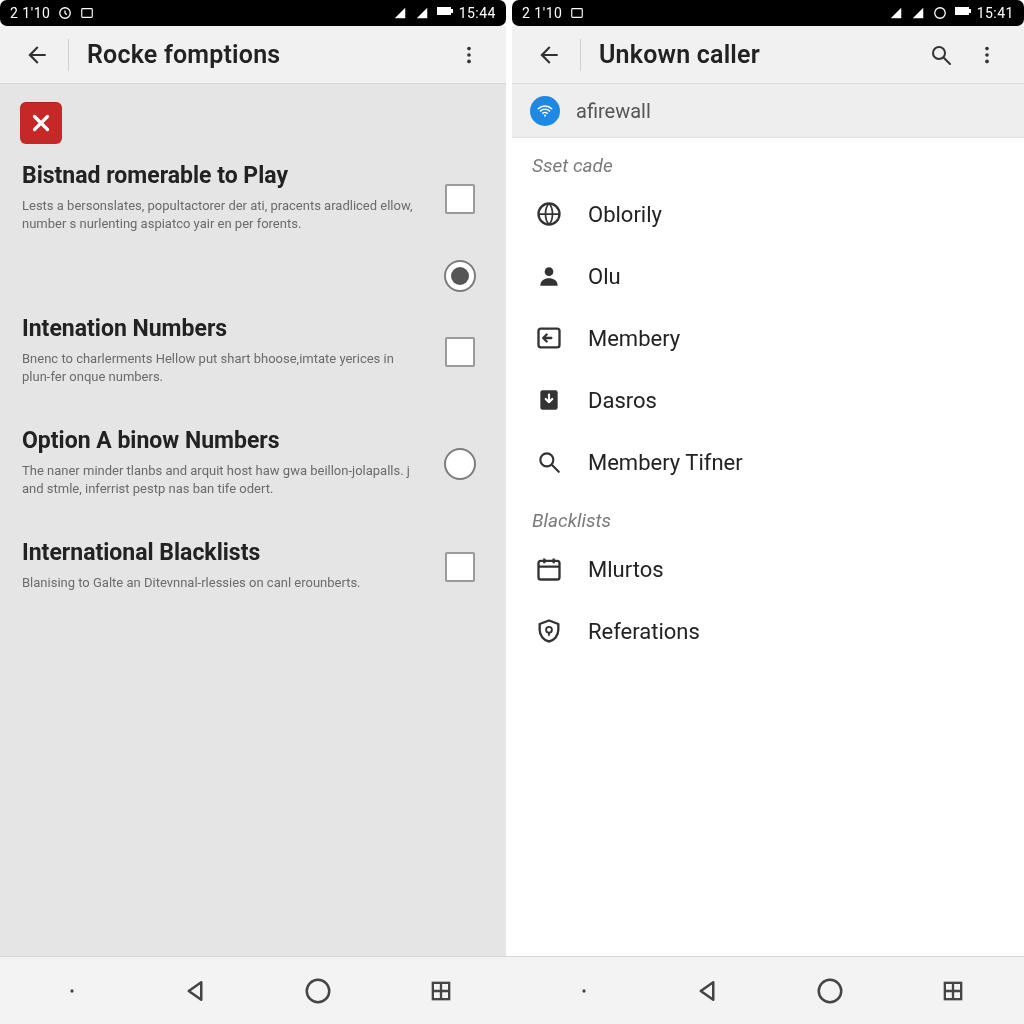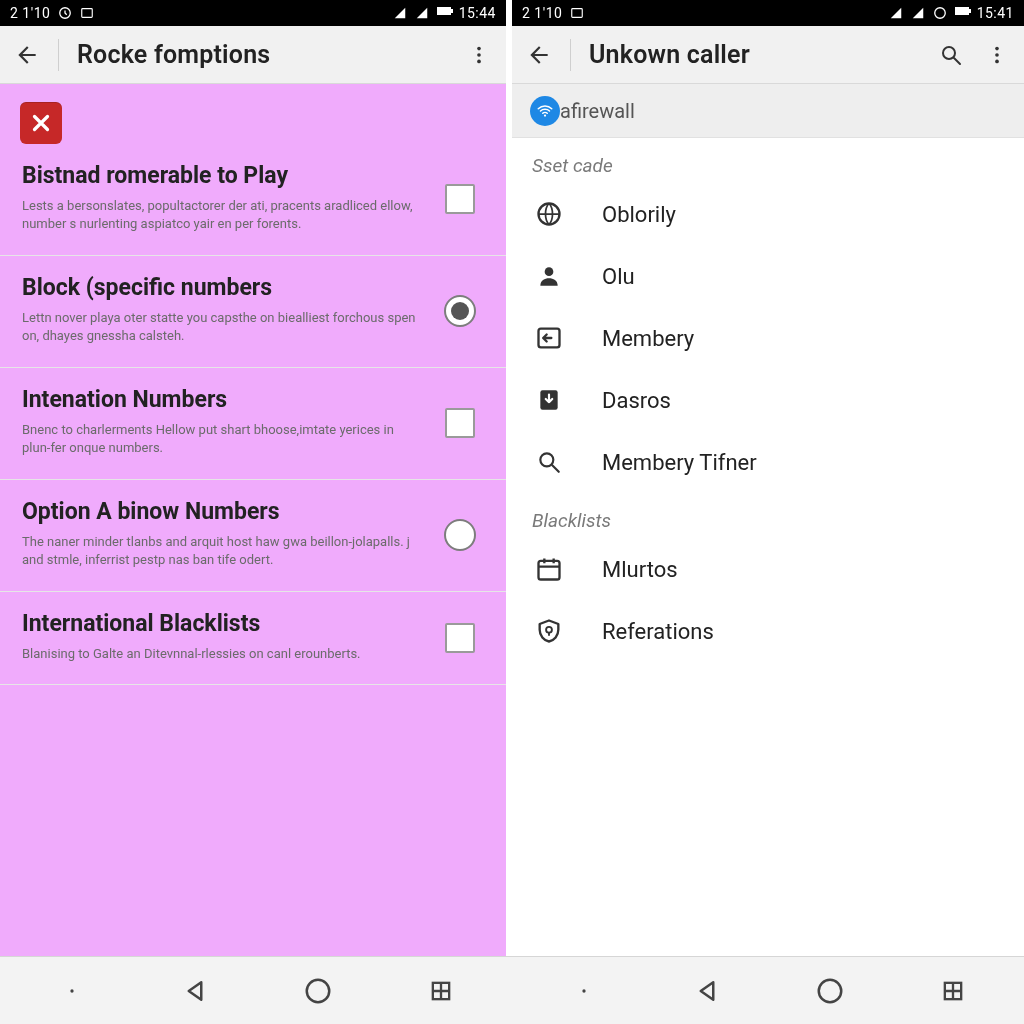--- a/index.html
+++ b/index.html
@@ -4,58 +4,58 @@
 <style>
   * { box-sizing: border-box; margin: 0; padding: 0; }
   html, body { width: 1024px; height: 1024px; font-family: Roboto, "Helvetica Neue", Arial, sans-serif; background:#fff; }
   body { display:flex; flex-direction:column; }
 
   .panes { display:flex; flex:1 1 auto; height: 950px; }
   .pane { width: 50%; display:flex; flex-direction:column; background:#fff; position:relative; }
   .pane-left { border-right: 6px solid #fff; }
 
   
-  .statusbar { height:26px; background:#000; color:#fff; display:flex; align-items:center; justify-content:space-between; padding:0 10px; font-size:14px; letter-spacing:0.5px; }
+  .statusbar { height:26px; background:#000; color:#fff; display:flex; align-items:center; justify-content:space-between; padding:0 10px; font-size:14px; letter-spacing:0.5px;border-radius:7px; }
   .statusbar .sb-left, .statusbar .sb-right { display:flex; gap:8px; align-items:center; }
   .sb-ico { width:14px; height:14px; display:inline-block; }
 
   
-  .appbar { height:58px; background:#f1f1f1; border-bottom:1px solid #d9d9d9; display:flex; align-items:center; padding:0 10px; gap:12px; }
+  .appbar { height:58px; background:#f1f1f1; border-bottom:1px solid #d9d9d9; display:flex; align-items:center; padding:0 20px; gap:12px; }
   .appbar .back { width:34px; height:34px; display:flex; align-items:center; justify-content:center; }
   .appbar .divider { width:1px; height:32px; background:#cfcfcf; margin:0 6px 0 2px; }
   .appbar .title { font-size:25px; font-weight:600; color:#222; letter-spacing:0.2px; }
   .appbar .spacer { flex:1; }
   .appbar .action { width:34px; height:34px; display:flex; align-items:center; justify-content:center; }
 
   
-  .content-left { flex:1; overflow:hidden; background:#f0abfc; padding: 0; }
+  .content-left { flex:1; overflow:hidden; background:#e5e5e5; padding: 0; }
   .x-block { padding:18px 20px 0 20px; }
   .x-badge { width:42px; height:42px; background:#c62828; border-radius:6px; display:flex; align-items:center; justify-content:center; box-shadow:0 1px 0 rgba(0,0,0,0.15) inset; }
   .x-badge svg { display:block; }
 
   .setting { padding:18px 22px 22px 22px; border-bottom:1px solid #e6e6e6; position:relative; }
   .setting .row { display:flex; align-items:flex-start; }
   .setting .textcol { flex:1; padding-right:60px; }
   .setting .label { font-size:23px; font-weight:700; color:#222; margin-bottom:8px; }
   .setting .desc { font-size:13px; color:#6b6b6b; line-height:1.38; }
   .ctrl-slot { position:absolute; right:22px; top:0; bottom:0; width:48px; display:flex; align-items:center; justify-content:center; }
 
   .checkbox { width:30px; height:30px; border:2px solid #9a9a9a; border-radius:2px; background:#fff; }
   .radio { width:32px; height:32px; border:2px solid #7d7d7d; border-radius:50%; background:#fff; display:flex; align-items:center; justify-content:center; }
   .radio .dot { width:18px; height:18px; border-radius:50%; background:#555; display:none; }
   .radio.on .dot { display:block; }
 
   
   .content-right { flex:1; overflow:hidden; background:#fff; }
-  .banner { height:54px; background:#eeeeee; display:flex; align-items:center; padding:0 18px; gap:0; border-bottom:1px solid #e1e1e1; }
+  .banner { height:54px; background:#eeeeee; display:flex; align-items:center; padding:0 18px; gap:16px; border-bottom:1px solid #e1e1e1; }
   .banner .b-icon { width:30px; height:30px; border-radius:50%; background:#1e88e5; display:flex; align-items:center; justify-content:center; }
   .banner .b-text { font-size:20px; color:#555; }
 
   .section-header { padding:16px 20px 6px 20px; font-size:19px; color:#7a7a7a;font-style:italic; }
-  .menu-item { display:flex; align-items:center; gap:36px; padding:14px 20px; }
+  .menu-item { display:flex; align-items:center; gap:22px; padding:14px 20px; }
   .menu-item .mi-icon { width:34px; height:34px; display:flex; align-items:center; justify-content:center; color:#333; }
   .menu-item .mi-label { font-size:22px; color:#222; }
 
   
   .navbar { height:68px; background:#f3f3f3; border-top:1px solid #d6d6d6; display:flex; }
   .nav-half { width:50%; display:flex; align-items:center; justify-content:space-around; padding:0 10px; }
   .nav-btn { width:60px; height:40px; display:flex; align-items:center; justify-content:center; color:#444; }
 
   svg { display:block; }
 </style>
@@ -134,26 +134,20 @@
             <div class="label">Bistnad romerable to Play</div>
             <div class="desc">Lests a bersonslates, popultactorer der ati, pracents aradliced ellow, number s nurlenting aspiatco yair en per forents.</div>
           </div>
         </div>
         <div class="ctrl-slot">
             <div class="checkbox"></div>
           </div>
       </div>
 
       <div class="setting">
-        <div class="row">
-          <div class="textcol">
-            <div class="label">Block (specific numbers</div>
-            <div class="desc">Lettn nover playa oter statte you capsthe on biealliest forchous spen on, dhayes gnessha calsteh.</div>
-          </div>
-        </div>
         <div class="ctrl-slot">
             <div class="radio on">
               <div class="dot"></div>
             </div>
           </div>
       </div>
 
       <div class="setting">
         <div class="row">
           <div class="textcol">

